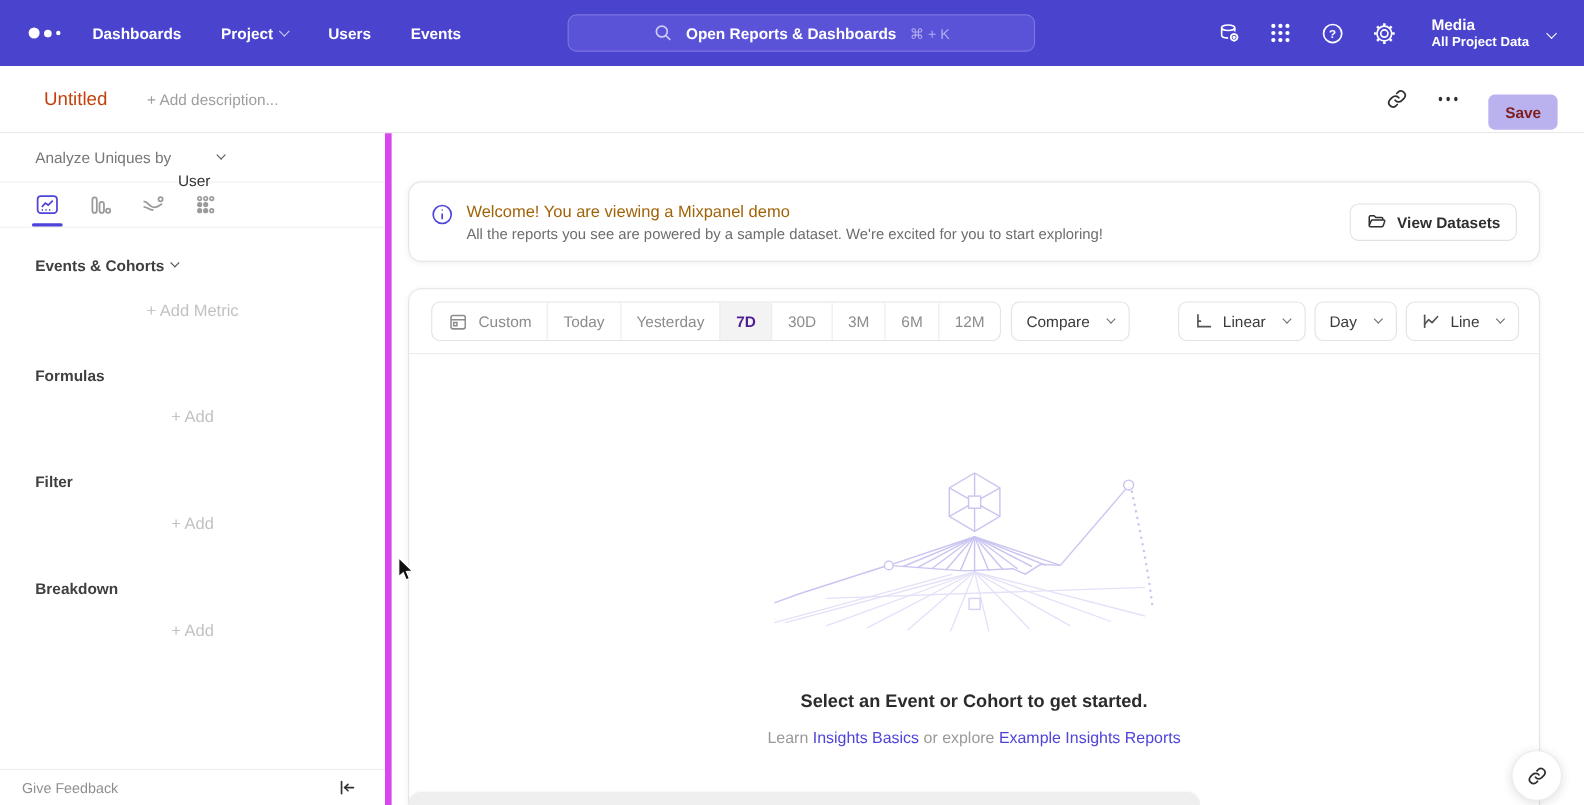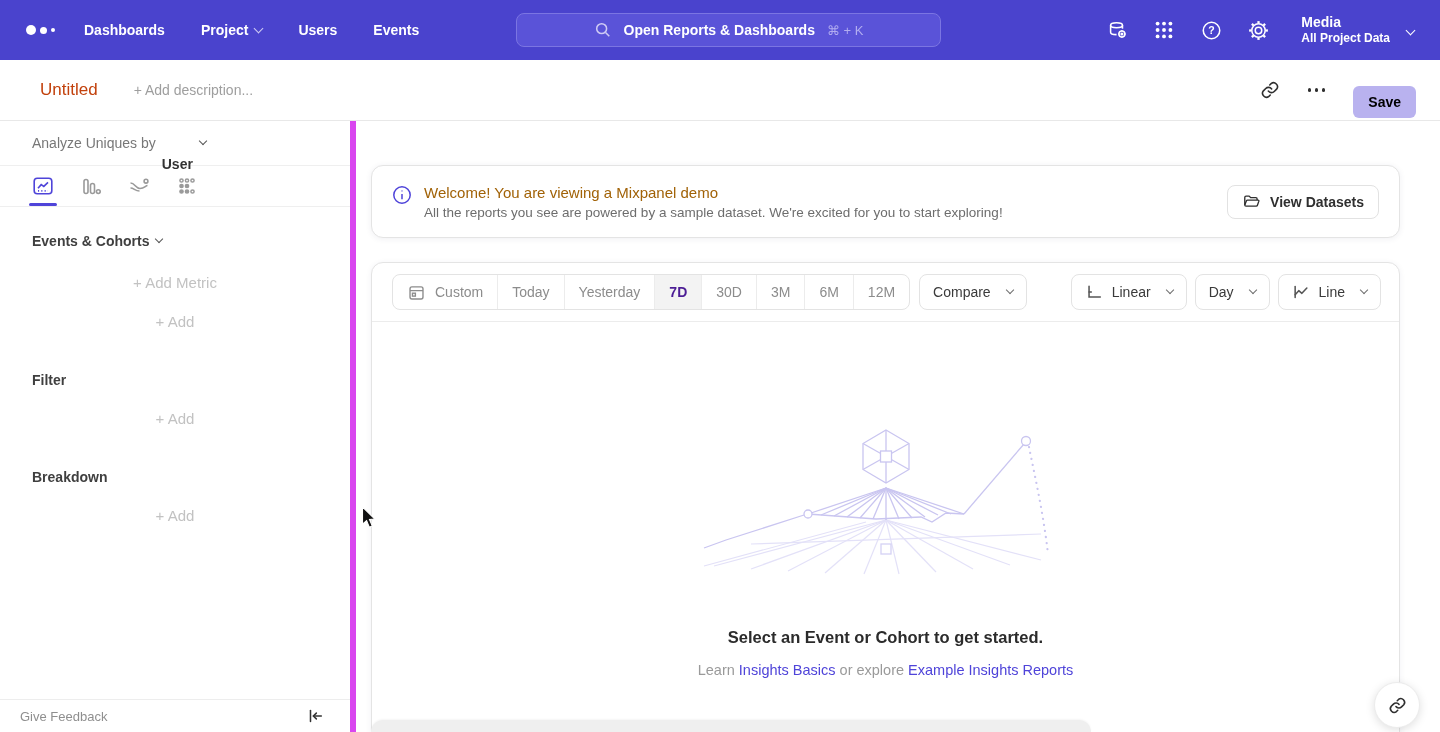--- a/index.html
+++ b/index.html
@@ -35,29 +35,29 @@
 
   
   .header { position:absolute; top:60px; left:0; width:1440px; height:61px; background:#fff;
     display:flex; align-items:center; padding:0 24px 0 40px; border-bottom:1px solid #e8e8e8; z-index:4; }
   .report-title { font-size:17px; font-weight:400; color:#c2410c; }
   .report-desc { font-size:14px; color:#9e9e9e; margin-left:36px; cursor:text;text-align:right; }
   .header-right { margin-left:auto; display:flex; align-items:center; gap:24px; }
   .hdr-icon { width:20px; height:20px; color:#2f2f2f; display:flex; cursor:pointer; }
   .ellipsis { display:flex; gap:3.5px; cursor:pointer; padding:4px; }
   .ellipsis i { width:3.5px; height:3.5px; border-radius:50%; background:#2f2f2f; display:block; }
-  .save-btn { background:#b9b2ef; color:#000000; border:none; border-radius:6px;
+  .save-btn { background:#b9b2ef; color:#7f1d1d; border:none; border-radius:6px;
     font-size:14px; font-weight:600; padding:8px 15px; font-family:inherit;margin-top:24px; }
 
   
   .sidebar { position:absolute; top:121px; left:0; width:356px; bottom:0; background:#fff;
     border-right:6px solid #d946ef; z-index:3;text-align:center; }
   .analyze { height:45px; display:flex; align-items:center; padding:0 32px;
     border-bottom:1px solid #efefef; font-size:14px; color:#777; cursor:pointer; }
-  .analyze b { color:#333; font-weight:700; margin-left:6px;margin-top:42px; }
+  .analyze b { color:#333; font-weight:400; margin-left:6px;margin-top:42px; }
   .analyze .chev { color:#555; width:6px; height:6px; }
   .tabs { height:41px; display:flex; align-items:stretch; padding:0 30px; gap:22px; border-bottom:1px solid #efefef; }
   .tab { width:26px; color:#9a9a9a; display:flex; align-items:center; justify-content:center; position:relative; cursor:pointer; }
   .tab.active { color:#4f44d9; }
   .tab.active::after { content:""; position:absolute; bottom:0; left:-1px; width:28px; height:3px;
     background:#4f44d9; border-radius:2px; }
   .side-body { padding:0 32px; }
   .sec-label { font-size:14px; font-weight:700; color:#3f3f3f; display:flex; align-items:center; cursor:pointer; }
   .sec-label .chev { color:#555; width:6px; height:6px; }
   .add-action { font-size:15px; color:#c2c2c2; cursor:pointer; }
@@ -262,20 +262,21 @@
           <circle cx="17.5" cy="17.5" r="1.6"></circle>
       </svg>
     </div>
   </div>
   <div class="side-body">
     <div class="sec-label mt26">
       <span>Events &amp; Cohorts</span>
         <span class="chev"></span>
     </div>
     <div class="add-action mt24">+ Add Metric</div>
+    <div class="sec-label mt40">Formulas</div>
     <div class="add-action mt20">+ Add</div>
     <div class="sec-label mt40">Filter</div>
     <div class="add-action mt20">+ Add</div>
     <div class="sec-label mt40">Breakdown</div>
     <div class="add-action mt20">+ Add</div>
   </div>
   <div class="sidebar-bottom">
     <span class="feedback">Give Feedback</span>
     <span class="collapse-btn">
       <svg width="18" height="18" viewBox="0 0 20 20" fill="none" stroke="currentColor" stroke-width="1.7" stroke-linecap="round">

